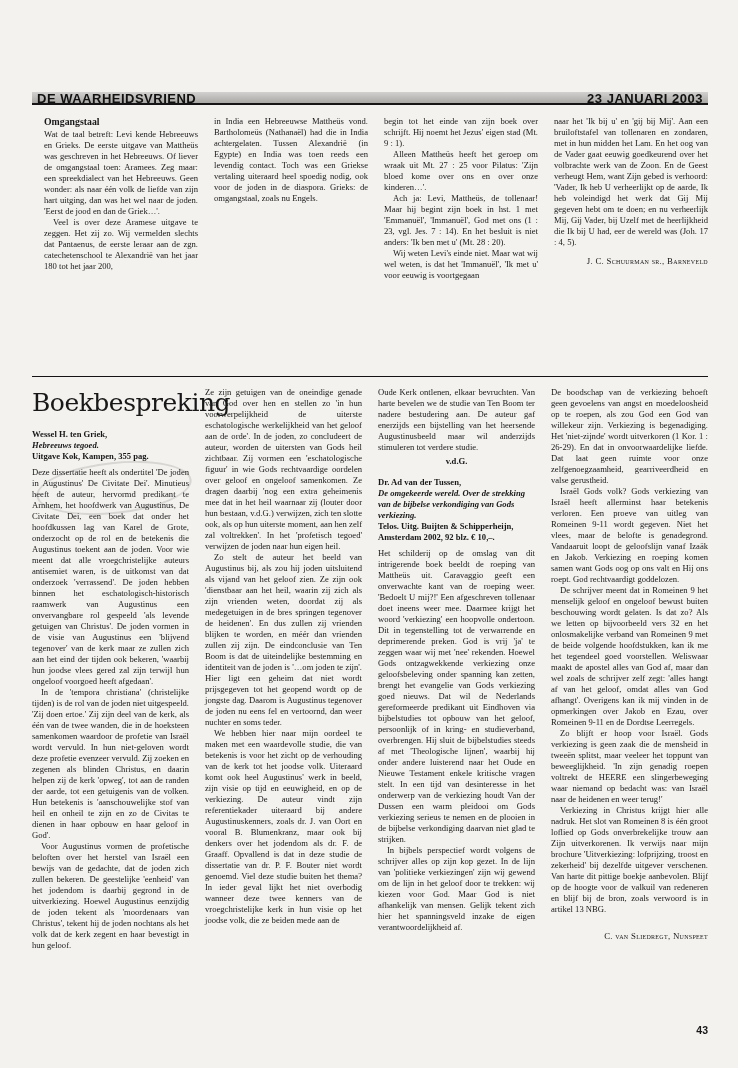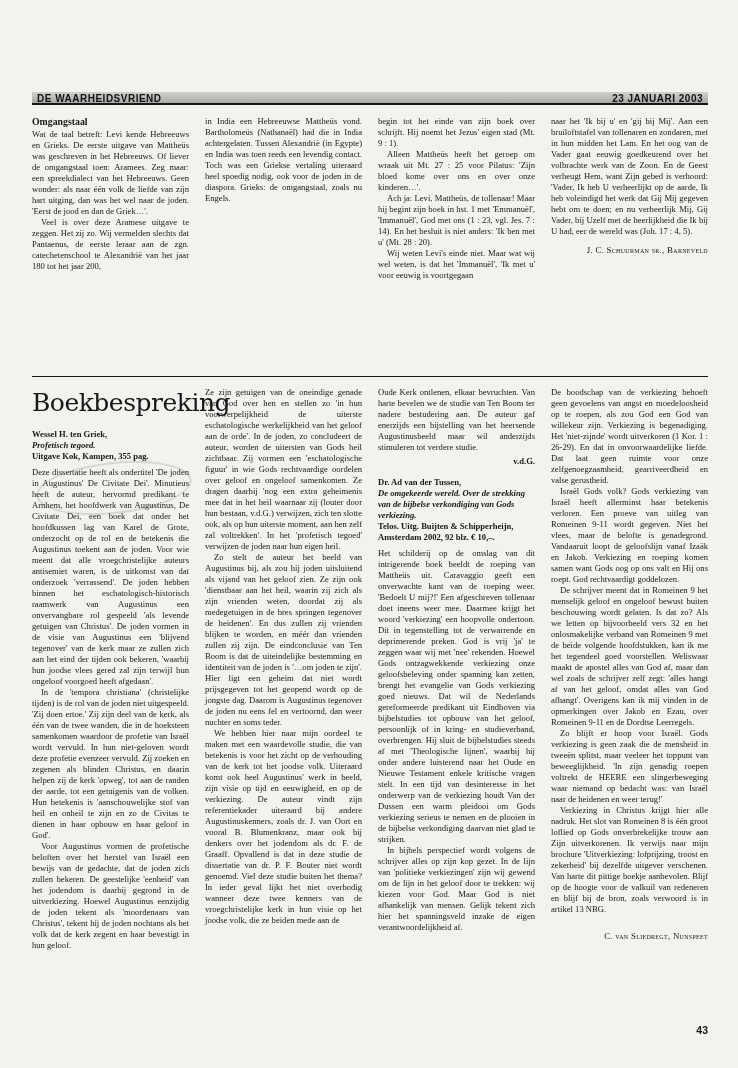--- a/index.html
+++ b/index.html
@@ -12,49 +12,49 @@
   }
   .page { position:relative; width:738px; height:1068px; padding:92px 30px 0 32px; }
 
   
   .mast-band {
     display:flex; justify-content:space-between; align-items:center;
     height:13px; padding:1px 5px 0 5px;
     background:linear-gradient(#d2d1cf,#a9a8a5);
     border-bottom:2px solid #151515;
     font-family:"Liberation Sans", sans-serif;
-    font-size:10px; font-weight:bold; letter-spacing:.5px; color:#111;
+    font-size:13px; font-weight:bold; letter-spacing:.5px; color:#111;
   }
 
   
   .cols { display:flex; gap:16px; }
   .col { flex:1 1 0; min-width:0; text-align:justify; font-size:8.6px; line-height:11px; }
   .para { margin:0; }
   .para + .para { text-indent:9px; }
 
   
-  .top-article { margin-top:11px; height:252px; overflow:hidden; }
+  .top-article { margin-top:11px; height:252px; overflow:hidden;margin-left:12px; }
   .art-title { font-size:9.8px; font-weight:bold; margin-bottom:2px; text-align:left; }
   .sig { text-align:right; font-variant:small-caps; letter-spacing:.3px; margin-top:8px; font-size:8.8px; }
 
   .rule { border:none; border-top:1.5px solid #141414; margin:8px 0 10px 0; }
 
   
   .reviews { height:640px; overflow:hidden; }
   .section-title {
     font-family:"DejaVu Serif", serif;
     font-size:25px; font-weight:500; letter-spacing:-0.5px;
     white-space:nowrap; text-align:left;
     margin:2px 0 12px 0; line-height:28px;
   }
   .rev-head { margin-bottom:5px; text-align:left; }
   .rev-author { font-weight:bold; }
   .rev-title  { font-weight:bold; font-style:italic; }
   .rev-pub    { font-weight:bold;font-family:Liberation Serif, serif; }
-  .initials   { text-align:right; font-weight:bold; margin:3px 0 10px 0; }
+  .initials   { text-align:center; font-weight:bold; margin:3px 0 10px 0; }
   .sig2 { text-align:right; font-variant:small-caps; letter-spacing:.3px; margin-top:16px; font-size:8.8px; }
 
   
   .stamp {
     position:absolute; left:36px; top:462px; width:156px; height:52px;
     border:2px solid rgba(70,70,70,.16); border-radius:50%;
     transform:rotate(-6deg); pointer-events:none;
   }
 
   .pageno {
@@ -101,21 +101,21 @@
   </section>
 
   <hr class="rule">
 
   <section class="cols reviews">
 
     <div class="col">
       <h1 class="section-title">Boekbespreking</h1>
       <div class="rev-head">
         <div class="rev-author">Wessel H. ten Griek,</div>
-        <div class="rev-title">Profetisch tegoed.</div>
+        <div class="rev-title">Hebreeuws tegoed.</div>
         <div class="rev-pub">Uitgave Kok, Kampen, 355 pag.</div>
       </div>
       <div>
           <p class="para">Deze dissertatie heeft als ondertitel 'De joden in Augustinus' De Civitate Dei'. Minutieus heeft de auteur, hervormd predikant te Arnhem, het hoofdwerk van Augustinus, De Civitate Dei, een boek dat onder het hoofdkussen lag van Karel de Grote, onderzocht op de rol en de betekenis die Augustinus toekent aan de joden. Voor wie meent dat alle vroegchristelijke auteurs antisemiet waren, is de uitkomst van dat onderzoek 'verrassend'. De joden hebben binnen het eschatologisch-historisch raamwerk van Augustinus een onvervangbare rol gespeeld 'als levende getuigen van Christus'. De joden vormen in de visie van Augustinus een 'blijvend tegenover' van de kerk maar ze zullen zich aan het eind der tijden ook bekeren, 'waarbij hun joodse vlees gered zal zijn terwijl hun ongeloof voorgoed heeft afgedaan'.</p>
           <p class="para">In de 'tempora christiana' (christelijke tijden) is de rol van de joden niet uitgespeeld. 'Zij doen ertoe.' Zij zijn deel van de kerk, als één van de twee wanden, die in de hoeksteen samenkomen waardoor de profetie van Israël wordt vervuld. In hun niet-geloven wordt deze profetie evenzeer vervuld. Zij zoeken en zegenen als blinden Christus, en daarin helpen zij de kerk 'opweg', tot aan de randen der aarde, tot een getuigenis van de volken. Hun betekenis is 'aanschouwelijke stof van heil en onheil te zijn en zo de Civitas te dienen in haar opbouw en haar geloof in God'.</p>
           <p class="para">Voor Augustinus vormen de profetische beloften over het herstel van Israël een bewijs van de gedachte, dat de joden zich zullen bekeren. De geestelijke 'eenheid' van het jodendom is daarbij gegrond in de uitverkiezing. Hoewel Augustinus eenzijdig de joden tekent als 'moordenaars van Christus', tekent hij de joden nochtans als het volk dat de kerk zegent en haar bevestigt in hun geloof.</p>
         </div>
     </div>
 
     <div class="col">

